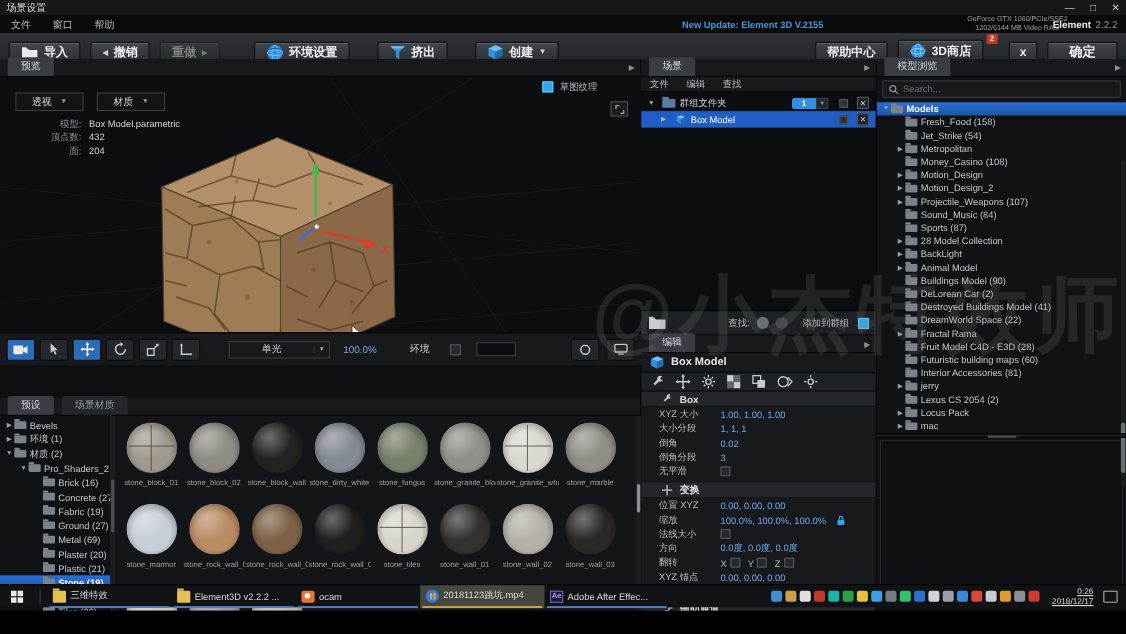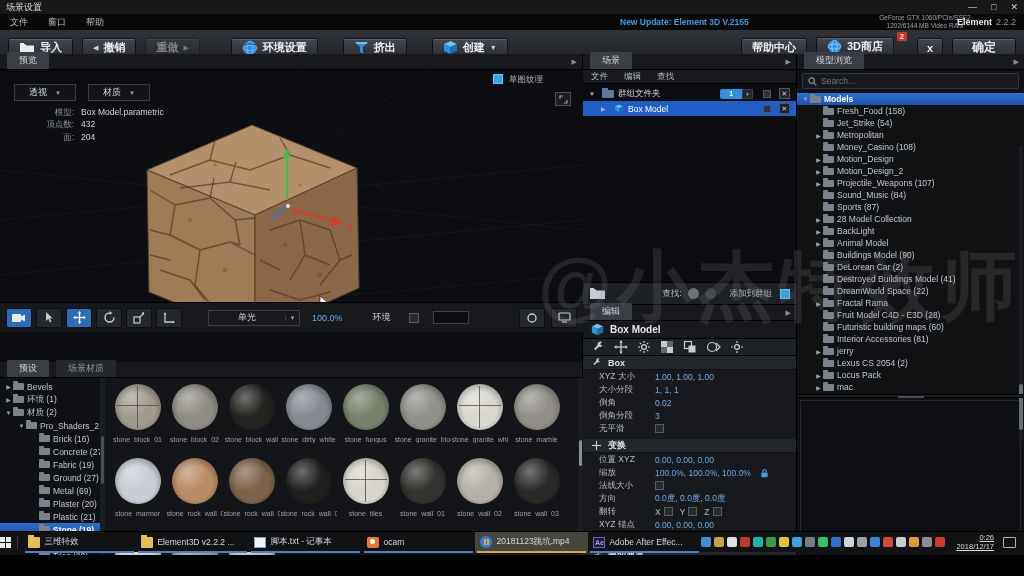--- a/index.html
+++ b/index.html
@@ -92,21 +92,21 @@
   .badge-dd { width:11px; height:10px; background:#23262b; border:1px solid #3a3e44; color:#9aa0a6; font-size:5px; text-align:center; line-height:9px; }
   .dot-btn { width:8px; height:8px; background:#2f3337; border:1px solid #50555b; margin-left:10px; }
   .xsq { width:11px; height:11px; background:#202327; border:1px solid #50555b; color:#cfd3d8; font-size:7px; display:flex; align-items:center; justify-content:center; margin:0 6px 0 8px; }
   .midbar { height:22px; background:#1d2024; border-bottom:1px solid #000; display:flex; align-items:center; padding:0 6px; font-size:8.5px; color:#b6bac0; }
   .midbar .gap { flex:1; }
   .circ-btn { width:11px; height:11px; border-radius:50%; background:#6a7077; margin-left:6px; }
   .circ-btn.dim { opacity:.4; }
   .edit-body { height:234px; background:#17191d; overflow:hidden; }
   .model-hdr { height:17px; display:flex; align-items:center; gap:6px; padding-left:8px; font-size:10px; font-weight:bold; color:#e4e7ea; }
   .icon-row { height:18px; background:#1e2126; border-top:1px solid #000; border-bottom:1px solid #000; display:flex; align-items:center; gap:9px; padding-left:8px; }
-  .sec-hdr { height:14px; background:#23262b; display:flex; align-items:center; gap:6px; padding-left:8px; font-size:9px; font-weight:bold; color:#dde0e4; border-bottom:1px solid #101114; }
+  .sec-hdr { height:14px; background:#23262b; display:flex; align-items:center; gap:6px; padding-left:18px; font-size:9px; font-weight:bold; color:#dde0e4; border-bottom:1px solid #101114; }
   .prow { height:13px; display:flex; align-items:center; font-size:8.5px; }
   .prow .plab { width:72px; padding-left:16px; color:#b8bcc2; flex:none; white-space:nowrap; }
   .prow .pval { color:#6fa9e6; }
   .flipbox { display:flex; align-items:center; gap:3px; margin-right:7px; color:#b8bcc2; }
   .dd-select { width:84px; height:12px; background:#a3a3a3; color:#17191c; font-weight:bold; font-size:8px; display:flex; align-items:center; }
   .dd-select .txt { flex:1; text-align:center; }
   .dd-select .dd { width:12px; height:12px; background:#2a2d31; color:#aab0b6; font-size:5px; text-align:center; line-height:11px; }
 
   
   .browser-col { position:absolute; left:797px; top:54px; width:227px; height:501px; background:#101214; }
@@ -915,24 +915,20 @@
 
     <div class="tapp">
         <span class="ticon ic-folder"></span>
         <span>三维特效</span>
       </div>
         <div class="tapp">
         <span class="ticon ic-folder"></span>
         <span>Element3D v2.2.2 ...</span>
       </div>
         <div class="tapp">
-        <span class="ticon ic-notepad"></span>
-        <span>脚本.txt - 记事本</span>
-      </div>
-        <div class="tapp">
         <span class="ticon ic-ocam"></span>
         <span>ocam</span>
       </div>
         <div class="tapp active">
         <span class="ticon ic-player"></span>
         <span>20181123跳坑.mp4</span>
       </div>
         <div class="tapp">
         <span class="ticon ic-ae">Ae</span>
         <span>Adobe After Effec...</span>

